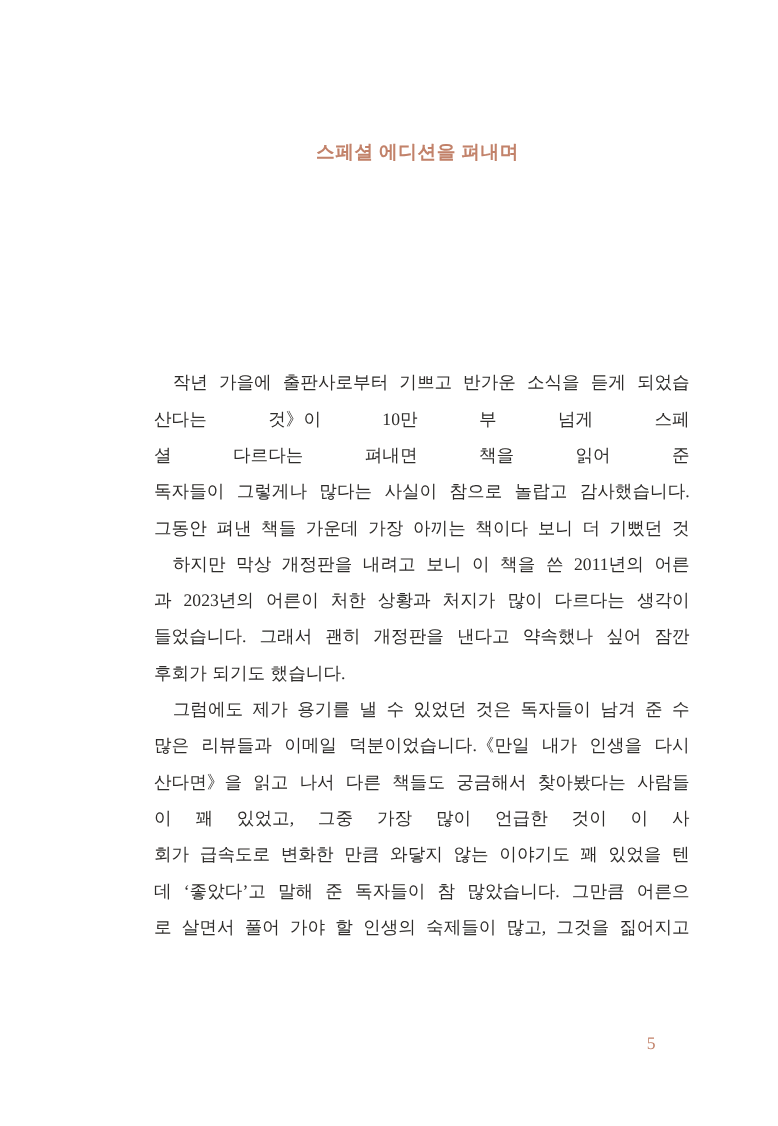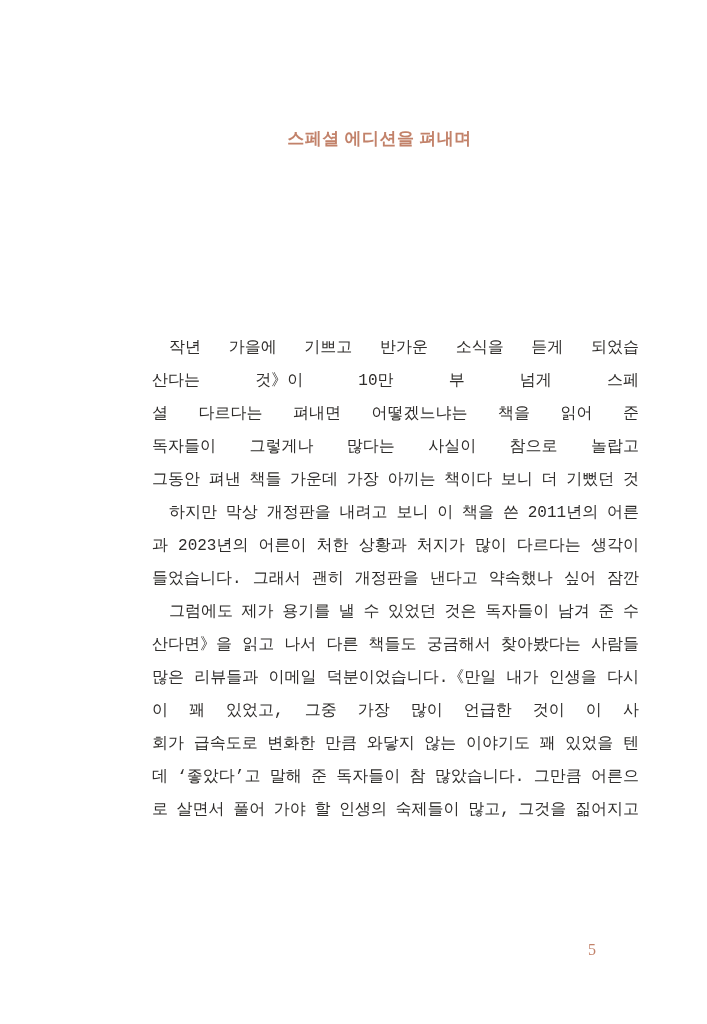--- a/index.html
+++ b/index.html
@@ -23,24 +23,23 @@
     width: 487px;
     text-align: center;
     font-size: 17px;
     font-weight: 600;
     letter-spacing: 0.5px;
     color: var(--accent, #c2826a);
   }
   .body-text {
     position: absolute;
     top: 304px;
-    left: 152px;
+    left: 140px;
     width: 487px;
     color: var(--text, #2e2c2a);
-    font-family: Liberation Mono, monospace;
   }
   .line {
     height: 33px;
     line-height: 33px;
     font-size: 16px;
     white-space: nowrap;
     overflow: hidden;
     word-spacing: 1px;
   }
   
@@ -66,50 +65,51 @@
 <body>
 
 <div class="page" style="--accent: #c2826a; --text: #2e2c2a; --bg: #ffffff;">
   <div class="chapter-title">스페셜 에디션을 펴내며</div>
 
   <div class="body-text">
       <div class="para">
         <div class="line just first">
           <span>작년</span>
           <span>가을에</span>
+          <span>출판사로부터</span>
           <span>기쁘고</span>
           <span>반가운</span>
           <span>소식을</span>
           <span>듣게</span>
           <span>되었습</span>
         </div>
         <div class="line just">
           <span>산다는</span>
           <span>것》이</span>
           <span>10만</span>
           <span>부</span>
           <span>넘게</span>
           <span>스페</span>
         </div>
         <div class="line just">
           <span>셜</span>
           <span>다르다는</span>
           <span>펴내면</span>
-          <span>어떻겠느냐는</span>
           <span>책을</span>
           <span>읽어</span>
           <span>준</span>
         </div>
         <div class="line just">
           <span>독자들이</span>
           <span>그렇게나</span>
           <span>많다는</span>
           <span>사실이</span>
           <span>참으로</span>
           <span>놀랍고</span>
+          <span>감사했습니다.</span>
         </div>
         <div class="line just">
           <span>그동안</span>
           <span>펴낸</span>
           <span>책들</span>
           <span>가운데</span>
           <span>가장</span>
           <span>아끼는</span>
           <span>책이다</span>
           <span>보니</span>
@@ -145,53 +145,54 @@
         <div class="line just">
           <span>들었습니다.</span>
           <span>그래서</span>
           <span>괜히</span>
           <span>개정판을</span>
           <span>낸다고</span>
           <span>약속했나</span>
           <span>싶어</span>
           <span>잠깐</span>
         </div>
+        <div class="line">후회가 되기도 했습니다.</div>
       </div>
       <div class="para">
         <div class="line just first">
           <span>그럼에도</span>
           <span>제가</span>
           <span>용기를</span>
           <span>낼</span>
           <span>수</span>
           <span>있었던</span>
           <span>것은</span>
           <span>독자들이</span>
           <span>남겨</span>
           <span>준</span>
           <span>수</span>
         </div>
         <div class="line just">
+          <span>많은</span>
+          <span>리뷰들과</span>
+          <span>이메일</span>
+          <span>덕분이었습니다.《만일</span>
+          <span>내가</span>
+          <span>인생을</span>
+          <span>다시</span>
+        </div>
+        <div class="line just">
           <span>산다면》을</span>
           <span>읽고</span>
           <span>나서</span>
           <span>다른</span>
           <span>책들도</span>
           <span>궁금해서</span>
           <span>찾아봤다는</span>
           <span>사람들</span>
-        </div>
-        <div class="line just">
-          <span>많은</span>
-          <span>리뷰들과</span>
-          <span>이메일</span>
-          <span>덕분이었습니다.《만일</span>
-          <span>내가</span>
-          <span>인생을</span>
-          <span>다시</span>
         </div>
         <div class="line just">
           <span>이</span>
           <span>꽤</span>
           <span>있었고,</span>
           <span>그중</span>
           <span>가장</span>
           <span>많이</span>
           <span>언급한</span>
           <span>것이</span>

